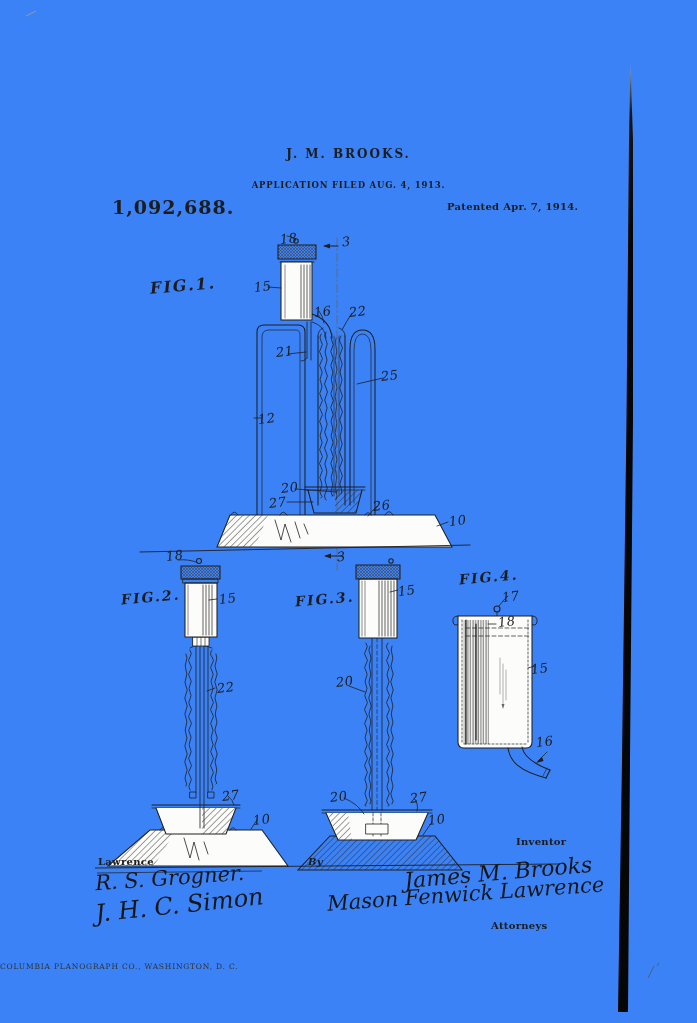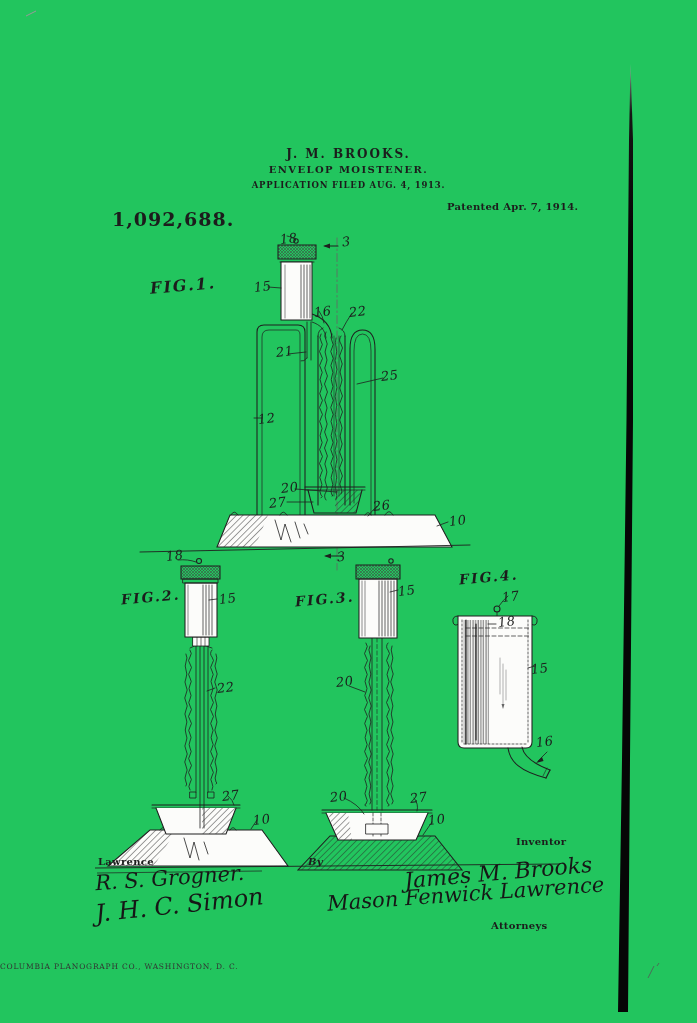--- a/index.html
+++ b/index.html
@@ -1,23 +1,23 @@
 <!DOCTYPE html>
 <html><head>
 <meta charset="utf-8">
 <style>
   html,body{margin:0;padding:0;background:#d9d9d6;}
-  .page{position:relative;width:697px;height:1023px;margin:0 auto;background:#22c55e;overflow:hidden;
+  .page{position:relative;width:697px;height:1023px;margin:0 auto;background:#3b82f6;overflow:hidden;
         font-family:"DejaVu Serif", serif;color:#1c1c1c;}
   .abs{position:absolute;}
   .hdr{left:0;width:697px;text-align:center;font-weight:bold;white-space:nowrap;}
   .hdr-name{top:147px;font-size:12px;letter-spacing:2px;}
   .hdr-title{top:164px;font-size:10px;letter-spacing:1.4px;}
   .hdr-app{top:180px;font-size:8.5px;letter-spacing:0.8px;text-align:center;}
-  .patnum{left:112px;top:196px;font-size:19px;font-weight:bold;letter-spacing:1px;margin-top:12px;}
+  .patnum{left:112px;top:196px;font-size:19px;font-weight:bold;letter-spacing:1px;}
   .patdate{left:447px;top:201px;font-size:10px;font-weight:600;letter-spacing:0.3px;}
   .figlabel{position:absolute;font-style:italic;font-weight:bold;letter-spacing:2px;
             transform:rotate(-5deg);white-space:nowrap;}
   .fl1{left:150px;top:276px;font-size:16px;}
   .fl2{left:121px;top:589px;font-size:14px;}
   .fl3{left:295px;top:591px;font-size:14px;}
   .fl4{left:459px;top:569px;font-size:14px;}
   .ref{position:absolute;font-style:italic;font-size:13px;letter-spacing:0.5px;
        transform:rotate(-7deg);white-space:nowrap;}
   .gothic{position:absolute;font-weight:bold;font-size:10px;letter-spacing:0.3px;white-space:nowrap;}
@@ -50,21 +50,20 @@
       <linearGradient id="barGrad" x1="0" y1="64" x2="0" y2="230" gradientUnits="userSpaceOnUse">
         <stop offset="0" stop-color="#b5b5b5"></stop>
         <stop offset="0.12" stop-color="#5a5a5a"></stop>
         <stop offset="0.3" stop-color="#151515"></stop>
         <stop offset="1" stop-color="#060606"></stop>
       </linearGradient>
     </defs>
   </svg>
 
   <div class="abs hdr hdr-name">J. M. BROOKS.</div>
-  <div class="abs hdr hdr-title">ENVELOP MOISTENER.</div>
   <div class="abs hdr hdr-app">APPLICATION FILED AUG. 4, 1913.</div>
   <div class="abs patnum">1,092,688.</div>
   <div class="abs patdate">Patented Apr. 7, 1914.</div>
 
   <svg style="left:135px;top:228px" width="335" height="345" viewBox="0 0 335 345" fill="none" stroke="#1f1f1f" stroke-width="1.05" stroke-linecap="round">
 
     <line x1="202" y1="10" x2="202" y2="342" stroke="#666" stroke-width="0.8" stroke-dasharray="8 3 1.5 3"></line>
     <line x1="203" y1="18" x2="190" y2="18"></line>
     <polygon points="188,18 195,15.4 195,20.6" fill="#1f1f1f" stroke="none"></polygon>
     <line x1="208" y1="328" x2="191" y2="328"></line>

